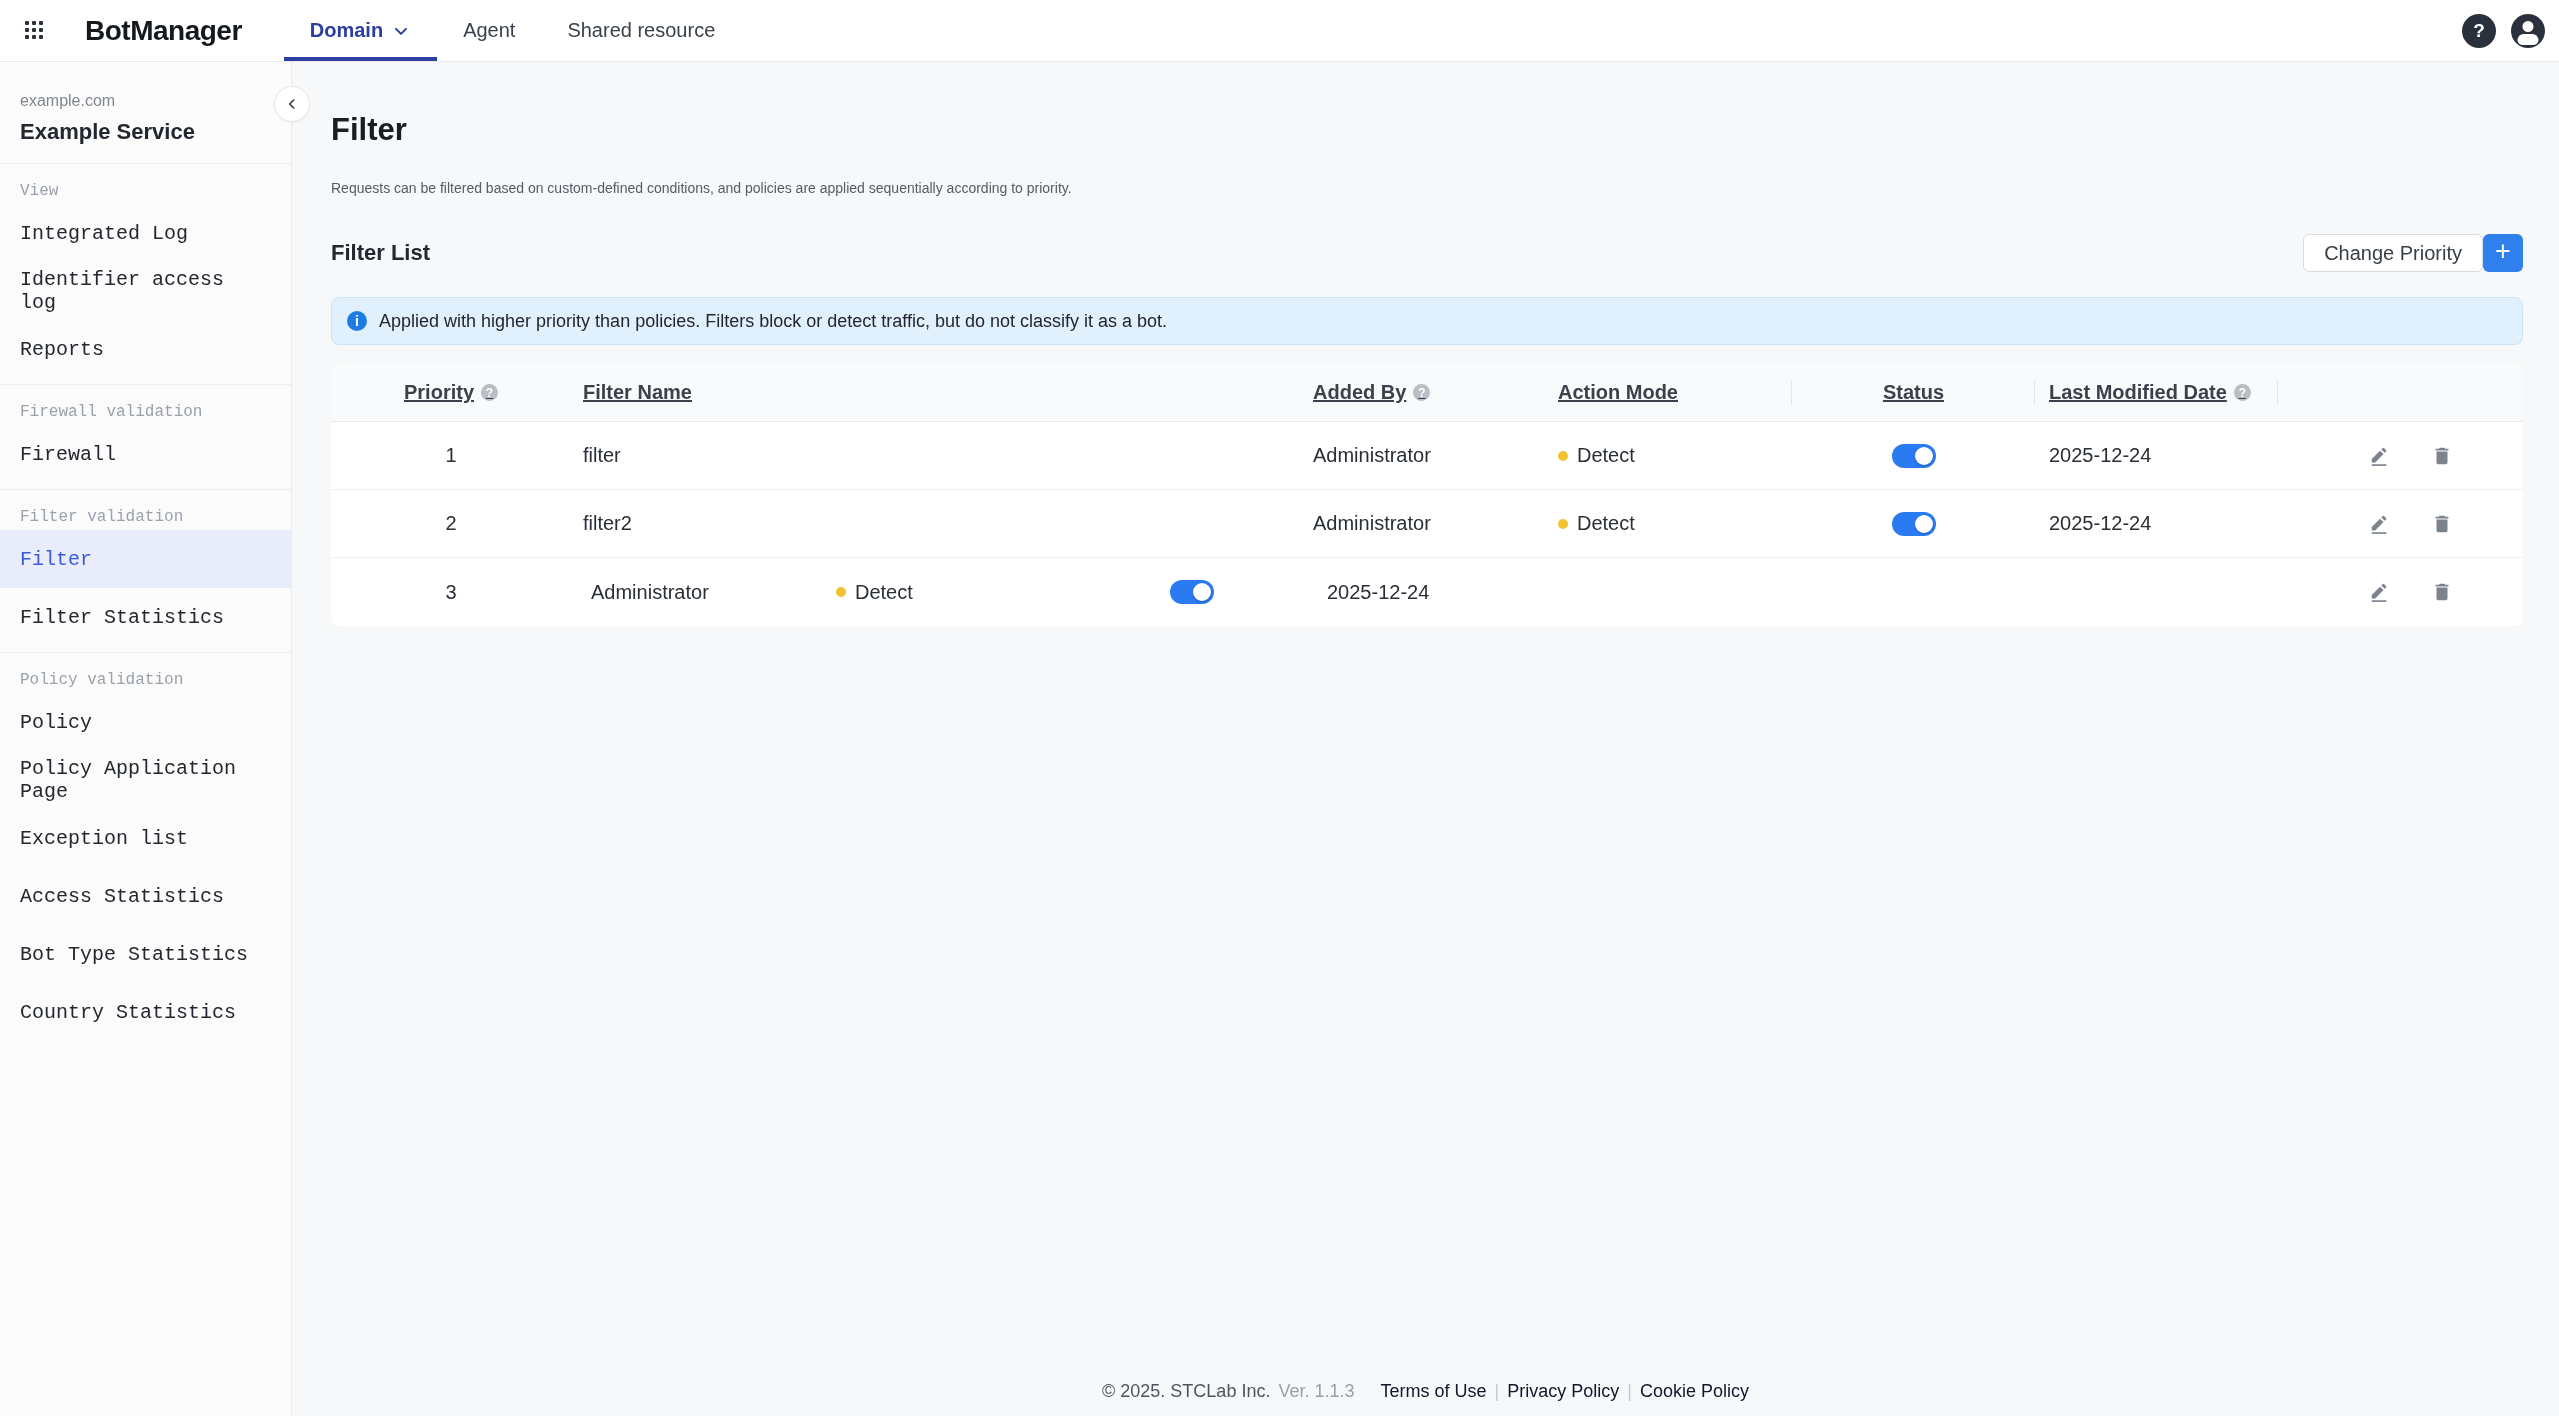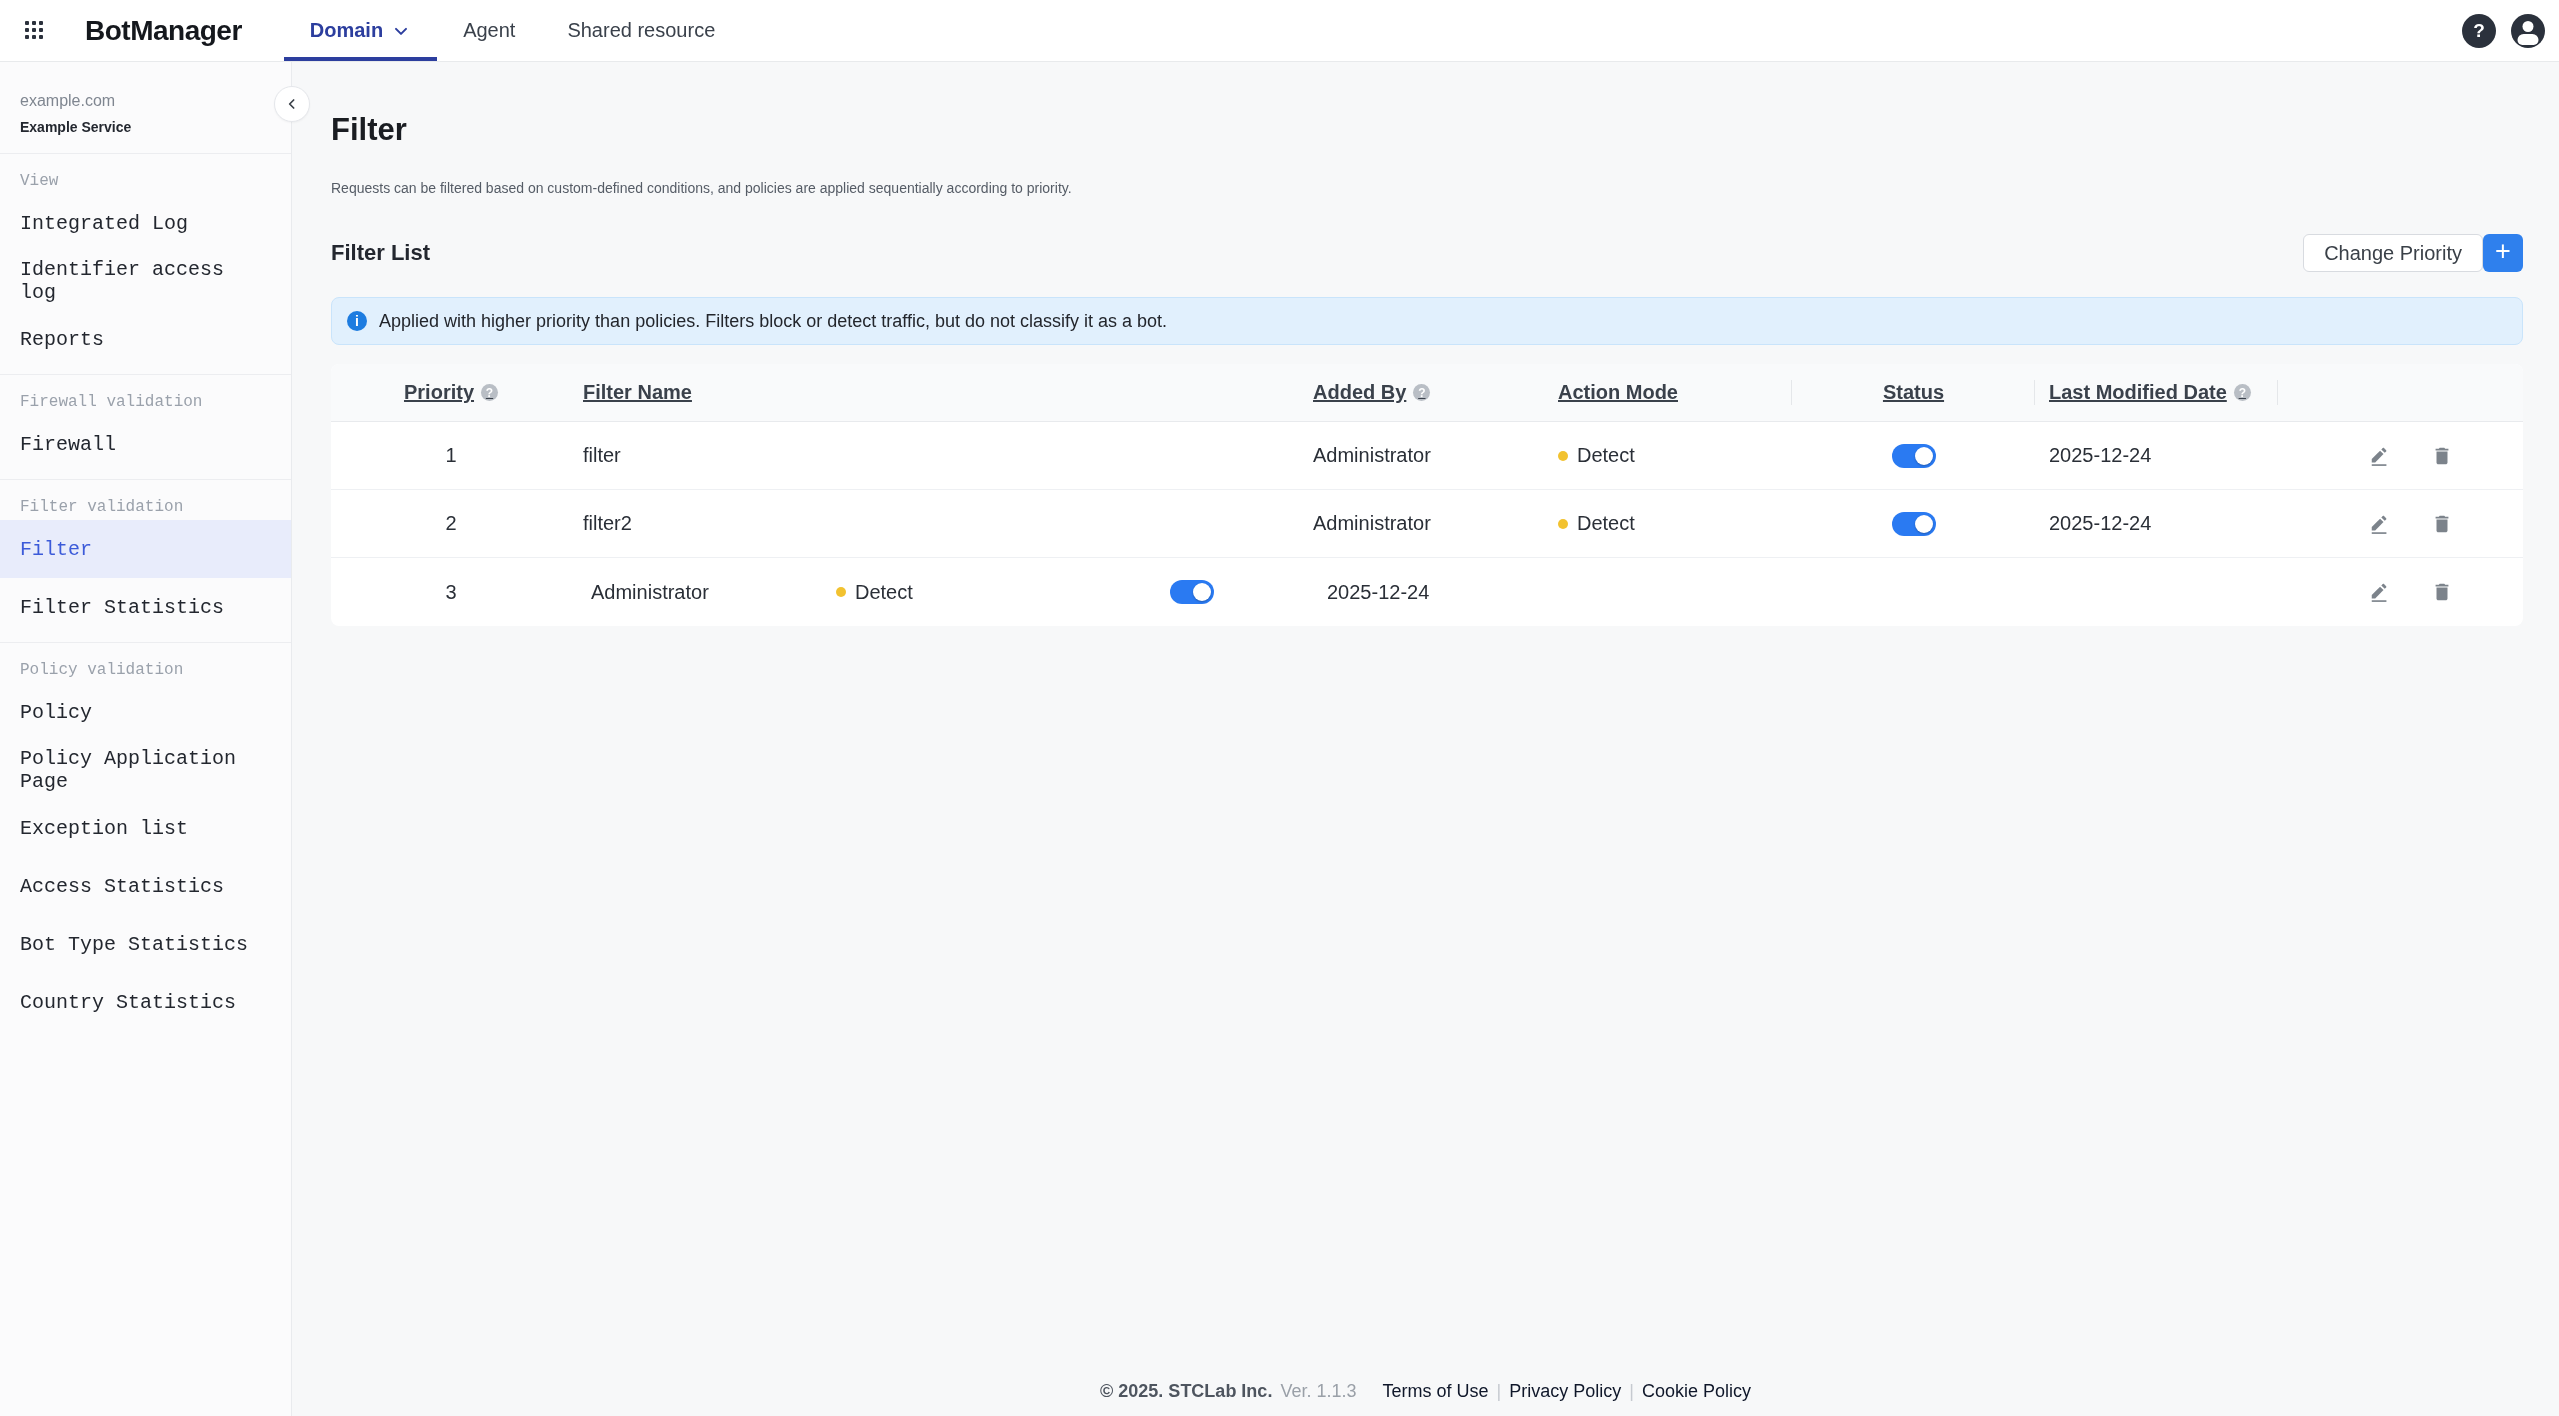--- a/index.html
+++ b/index.html
@@ -26,21 +26,21 @@
   .account-btn .head { position:absolute; top:7px; left:50%; transform:translateX(-50%);
     width:11px; height:11px; border-radius:50%; background:#ffffff; }
   .account-btn .body { position:absolute; bottom:3px; left:50%; transform:translateX(-50%);
     width:21px; height:11px; border-radius:10px 10px 8px 8px; background:#ffffff; }
 
   
   .sidebar { position:absolute; top:62px; left:0; bottom:0; width:292px; background:#fbfbfc;
     border-right:1px solid #e9ebee; z-index:20; }
   .service-block { padding:30px 20px 18px; border-bottom:1px solid #ecedf0; }
   .service-domain { font-size:16px; color:#7f8690; }
-  .service-name { font-size:14px; color:#23272f; font-weight:600; margin-top:9px; }
+  .service-name { font-size:22px; color:#23272f; font-weight:600; margin-top:9px; }
   .collapse-btn { position:absolute; top:86px; left:274px; width:36px; height:36px; border-radius:50%;
     background:#ffffff; border:1px solid #e5e7eb; display:flex; align-items:center; justify-content:center;
     cursor:pointer; z-index:25; box-shadow:0 1px 2px rgba(0,0,0,0.04); }
   .nav-section { padding:6px 0; border-bottom:1px solid #ecedf0;font-family:Liberation Mono, monospace; }
   .nav-section:last-child { border-bottom:none; }
   .nav-label { padding:12px 20px 4px; font-size:16px; color:#9aa1ab; }
   .nav-item { height:58px; display:flex; align-items:center; padding:0 20px; font-size:20px;
     color:#23272f; cursor:pointer; }
   .nav-item.active { background:#e8ecfb; color:#3c5bd9; }
 
@@ -89,21 +89,21 @@
   .mode-dot { width:10px; height:10px; border-radius:50%; background:#f2c230; margin-right:9px; flex:none; }
   .toggle { width:44px; height:24px; border-radius:12px; background:#2a7af2; position:relative; cursor:pointer; }
   .toggle .knob { position:absolute; top:3px; right:3px; width:18px; height:18px; border-radius:50%;
     background:#ffffff; box-shadow:0 1px 2px rgba(0,0,0,0.25); }
   .icon-btn { background:none; border:none; cursor:pointer; display:flex; align-items:center;
     justify-content:center; padding:0; }
 
   
   .footer { position:absolute; bottom:14px; left:0; right:0; display:flex; justify-content:center;
     align-items:center; font-size:18px; gap:8px; }
-  .footer .copyright { color:#4e555f;font-weight:bold; }
+  .footer .copyright { color:#4e555f; }
   .footer .version { color:#9aa0a8; margin-right:18px; }
   .footer a { color:#0f172a; text-decoration:none; cursor:pointer; }
   .footer .pipe { color:#c6cad0; }
 </style>
 </head>
 <body>
 
 <div class="topbar">
   <div class="apps-btn">
     <span></span>

